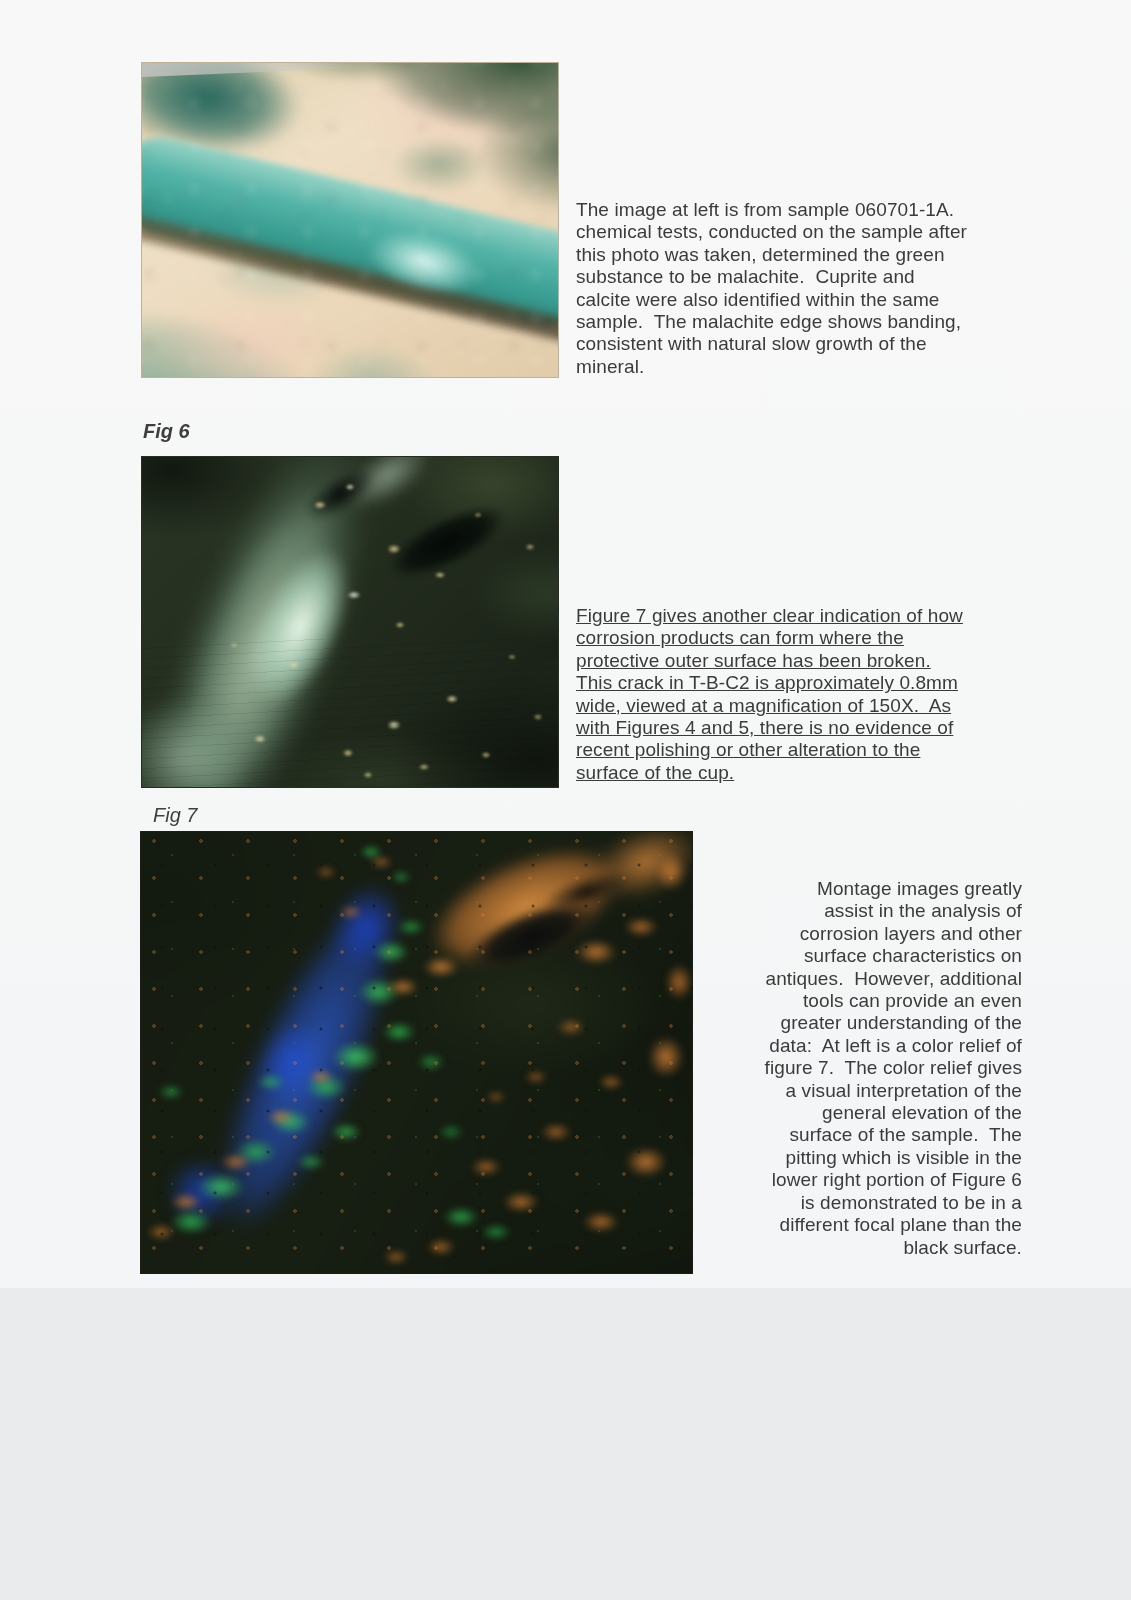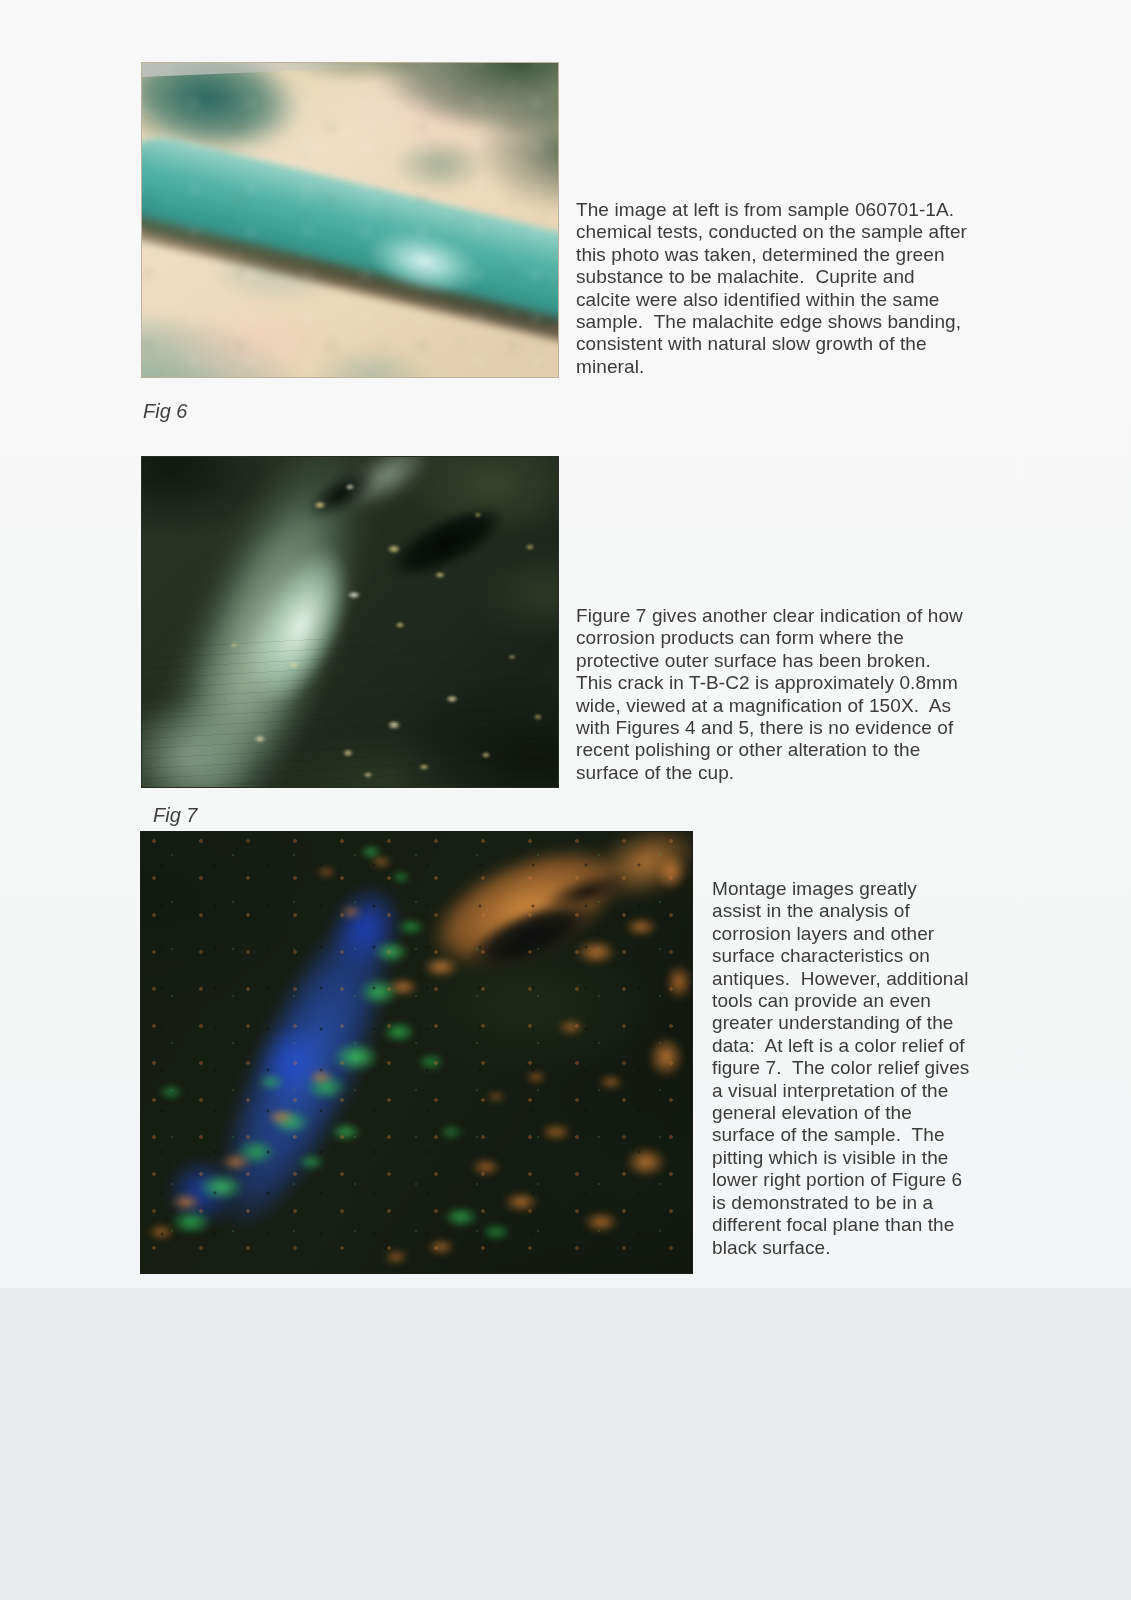--- a/index.html
+++ b/index.html
@@ -163,24 +163,24 @@
     radial-gradient(ellipse 16px 10px at 395px 245px, rgba(205,118,48,.65), transparent 70%),
     radial-gradient(ellipse 14px 9px at 355px 265px, rgba(205,118,48,.6), transparent 70%);}
   .p3-speck{position:absolute;inset:0;background:
     radial-gradient(circle 1.8px at 13px 9px, rgba(205,125,55,.35) 97%, transparent) 0 0/47px 37px,
     radial-gradient(circle 1.5px at 31px 23px, rgba(70,160,90,.25) 97%, transparent) 0 0/61px 47px,
     radial-gradient(circle 1.6px at 21px 33px, rgba(10,14,8,.5) 97%, transparent) 0 0/53px 41px;}
   
   .body-text{position:absolute;font-size:19px;line-height:22.4px;color:#3b3b3b;
     white-space:pre-wrap;letter-spacing:.1px;}
   #para1{left:576px;top:199px;width:440px;}
-  #para2{left:576px;top:605px;width:440px;}
-  #para3{left:712px;top:878px;width:310px;}
+  #para2{left:576px;top:605px;width:440px;text-decoration:underline;}
+  #para3{left:712px;top:878px;width:310px;text-align:right;}
   .caption{position:absolute;font-style:italic;font-size:20px;color:#3f3f3f;}
-  #cap6{left:143px;top:400px;}
+  #cap6{left:143px;top:420px;font-weight:bold;}
   #cap7{left:143px;top:804px;margin-left:10px;}
   .legend-label{position:absolute;font-size:20px;color:#3c3c3c;}
   #lblHigh{left:143px;top:1350px;}
   #lblLow{left:598px;top:1350px;text-align:center;}
   .colorbar{position:absolute;left:141px;top:1301px;width:549px;height:26px;
     box-shadow:3px 3px 0 rgba(253,253,253,.95), -1px -1px 0 rgba(0,0,0,.05);}
   .page-num{position:absolute;left:966px;top:1412px;font-family:"Liberation Serif",serif;
     font-size:23px;color:#2f2f35;}
 </style>
 </head>

